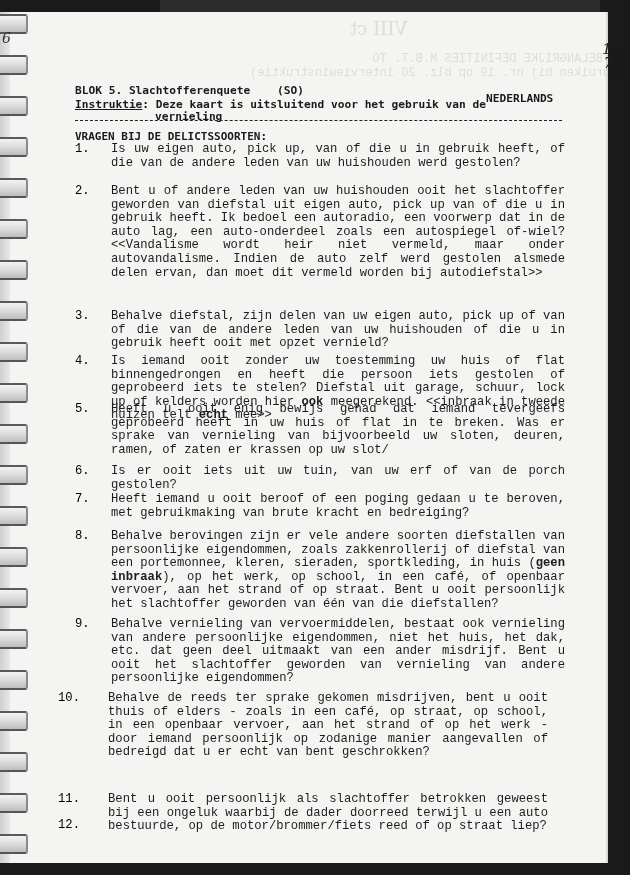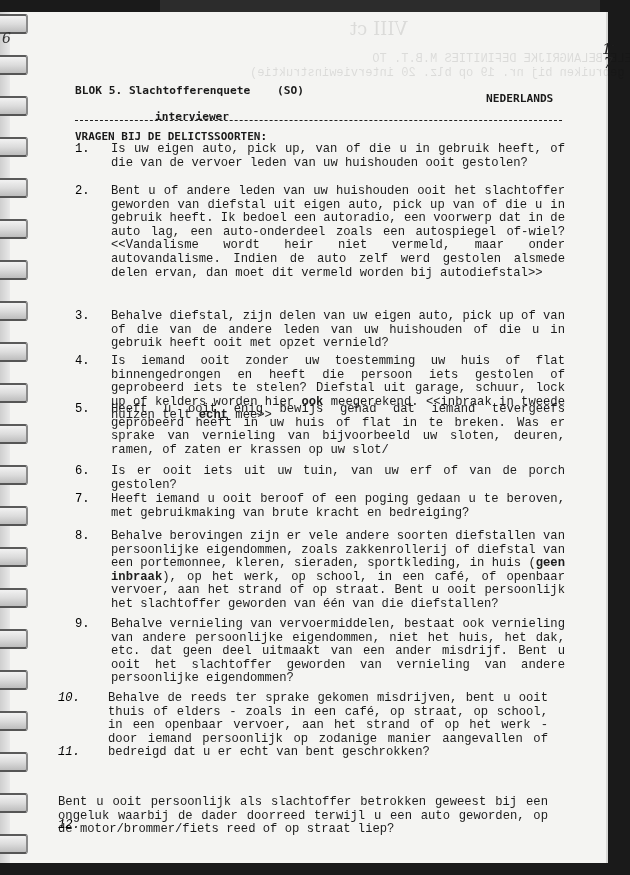--- a/index.html
+++ b/index.html
@@ -123,21 +123,21 @@
   .q .text {
     flex: 1;
     font-family: "Liberation Mono", monospace;
     font-size: 12.2px;
     line-height: 13.6px;
     text-align: justify;
     color: #1c1c1c;
   }
   .q .text b { font-weight: bold; }
   .q.wide { left: 58px; }
-  .q.wide .num { width: 50px; flex: 0 0 50px; font-style: italic; }
+  .q.wide .num { width: 50px; flex: 0 0 50px; }
 </style>
 </head>
 <body>
 
 <div class="scan">
   <div class="top-edge"></div>
   <div class="page"></div>
   <div class="spine"></div>
 
   <div id="rings">
@@ -170,29 +170,30 @@
     <div>1<sup style="font-size:9px">-</sup></div>
     <div>7</div>
   </div>
 
   <div class="bleed" style="left:350px; top:18px; font-size:18px; font-family:'DejaVu Serif',serif;">VIII ct</div>
   <div class="bleed" style="left:250px; top:52px;">ENKELE BELANGRIJKE DEFINITIES M.B.T. TO
 (te gebruiken bij nr. 19 op blz. 20 interviewinstruktie)</div>
 
   <div class="hdr" style="top:84px;"><span>BLOK 5. Slachtofferenquete</span>    <span>(SO)</span></div>
   <div class="hdr" style="top:92px; left:486px;">NEDERLANDS</div>
-  <div class="hdr" style="top:110px; left:155px;">interviewer</div>
+  <div class="hdr" style="top:98px;"><span class="u">Instruktie</span><span>: Deze kaart is uitsluitend voor het gebruik van de</span></div>
+  <div class="hdr" style="top:110px; left:155px;">vernieling</div>
 
   <div class="dash"></div>
 
   <div class="section-title">VRAGEN BIJ DE DELICTSSOORTEN:</div>
 
   <div class="q" style="top:143px;">
     <span class="num">1.</span>
-    <span class="text">Is uw eigen auto, pick up, van of die u in gebruik heeft, of die van de vervoer leden van uw huishouden ooit gestolen?</span>
+    <span class="text">Is uw eigen auto, pick up, van of die u in gebruik heeft, of die van de andere leden van uw huishouden werd gestolen?</span>
   </div>
 
   <div class="q" style="top:185px;">
     <span class="num">2.</span>
     <span class="text">Bent u of andere leden van uw huishouden ooit het slachtoffer geworden van diefstal uit eigen auto, pick up van of die u in gebruik heeft. Ik bedoel een autoradio, een voorwerp dat in de auto lag, een auto-onderdeel zoals een autospiegel of-wiel? &lt;&lt;Vandalisme wordt heir niet vermeld, maar onder autovandalisme. Indien de auto zelf werd gestolen alsmede delen ervan, dan moet dit vermeld worden bij autodiefstal&gt;&gt;</span>
   </div>
 
   <div class="q" style="top:310px;">
     <span class="num">3.</span>
     <span class="text">Behalve diefstal, zijn delen van uw eigen auto, pick up of van of die van de andere leden van uw huishouden of die u in gebruik heeft ooit met opzet vernield?</span>
@@ -226,21 +227,21 @@
   <div class="q" style="top:618px;">
     <span class="num">9.</span>
     <span class="text">Behalve vernieling van vervoermiddelen, bestaat ook vernieling van andere persoonlijke eigendommen, niet het huis, het dak, etc. dat geen deel uitmaakt van een ander misdrijf. Bent u ooit het slachtoffer geworden van vernieling van andere persoonlijke eigendommen?</span>
   </div>
 
   <div class="q wide" style="top:692px;">
     <span class="num">10.</span>
     <span class="text">Behalve de reeds ter sprake gekomen misdrijven, bent u ooit thuis of elders - zoals in een café, op straat, op school, in een openbaar vervoer, aan het strand of op het werk - door iemand persoonlijk op zodanige manier aangevallen of bedreigd dat u er echt van bent geschrokken?</span>
   </div>
 
-  <div class="q wide" style="top:746px;flex-direction:column;">
+  <div class="q wide" style="top:793px;">
     <span class="num">11.</span>
-    <span class="text">Bent u ooit persoonlijk als slachtoffer betrokken geweest bij een ongeluk waarbij de dader doorreed terwijl u een auto geworden, op de motor/brommer/fiets reed of op straat liep?</span>
+    <span class="text">Bent u ooit persoonlijk als slachtoffer betrokken geweest bij een ongeluk waarbij de dader doorreed terwijl u een auto bestuurde, op de motor/brommer/fiets reed of op straat liep?</span>
   </div>
 
   <div class="q wide" style="top:819px;">
     <span class="num">12.</span>
   </div>
 </div>
 
 </body></html>

